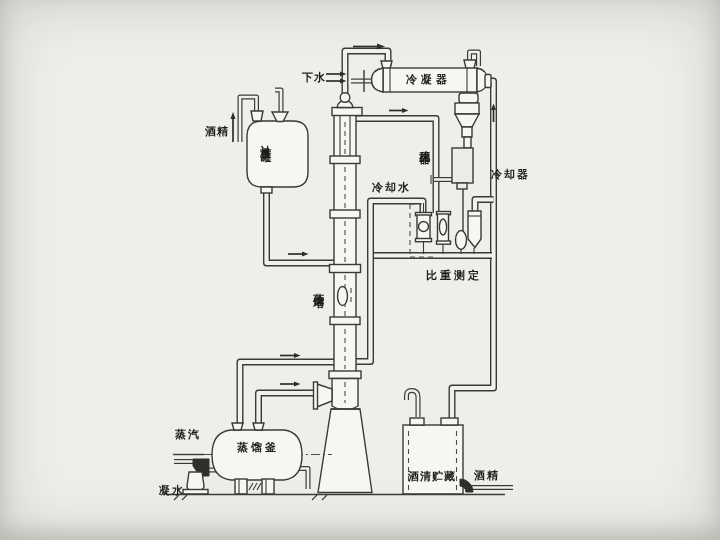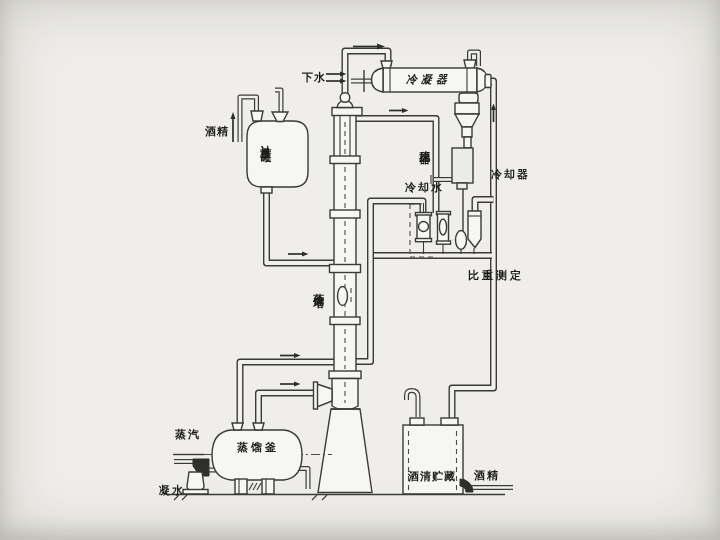--- a/index.html
+++ b/index.html
@@ -257,26 +257,26 @@
           <polygon class="arrh" points="294,381.5 300.5,384 294,386.5"></polygon>
     </g>
     <g>
       <line class="arr" x1="233" y1="142" x2="233" y2="119"></line>
           <polygon class="arrh" points="230.5,119 233,112 235.5,119"></polygon>
     </g>
   </g>
 </svg>
 
 <div class="lbl" style="left:302px;top:71px;letter-spacing:1px;">下水</div>
-<div class="lbl" style="left:406px;top:73px;letter-spacing:4px;font-style:italic;">冷凝器</div>
+<div class="lbl" style="left:406px;top:73px;letter-spacing:4px;">冷凝器</div>
 <div class="lbl" style="left:205px;top:125px;letter-spacing:1px;">酒精</div>
 <div class="lbl vert" style="left:259px;top:136px;letter-spacing:3px;">计量罐</div>
 <div class="lbl vert" style="left:418px;top:141px;letter-spacing:2px;">稳压器</div>
-<div class="lbl" style="left:372px;top:181px;letter-spacing:2px;margin-left:33px;">冷却水</div>
+<div class="lbl" style="left:372px;top:181px;letter-spacing:2px;">冷却水</div>
 <div class="lbl" style="left:491px;top:168px;letter-spacing:2px;">冷却器</div>
-<div class="lbl" style="left:431px;top:269px;letter-spacing:3px;padding-left:37px;">比重测定</div>
+<div class="lbl" style="left:389px;top:269px;letter-spacing:3px;padding-left:37px;">比重测定</div>
 <div class="lbl vert" style="left:312px;top:284px;letter-spacing:2px;">蒸馏塔</div>
 <div class="lbl" style="left:175px;top:428px;letter-spacing:2px;">蒸汽</div>
 <div class="lbl" style="left:237px;top:441px;letter-spacing:3px;">蒸馏釜</div>
 <div class="lbl" style="left:408px;top:470px;letter-spacing:1px;">酒清贮藏</div>
 <div class="lbl" style="left:474px;top:469px;letter-spacing:2px;">酒精</div>
 <div class="lbl" style="left:159px;top:484px;letter-spacing:2px;">凝水</div>
 </div>
 
 </body></html>

